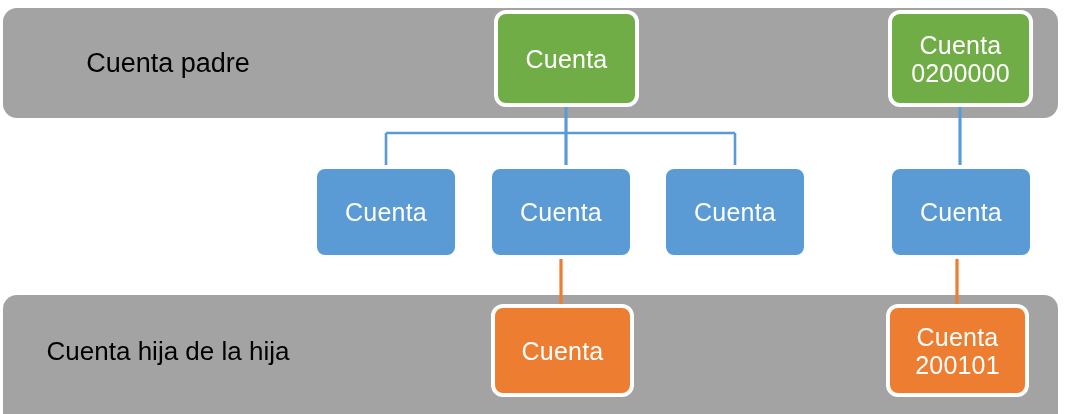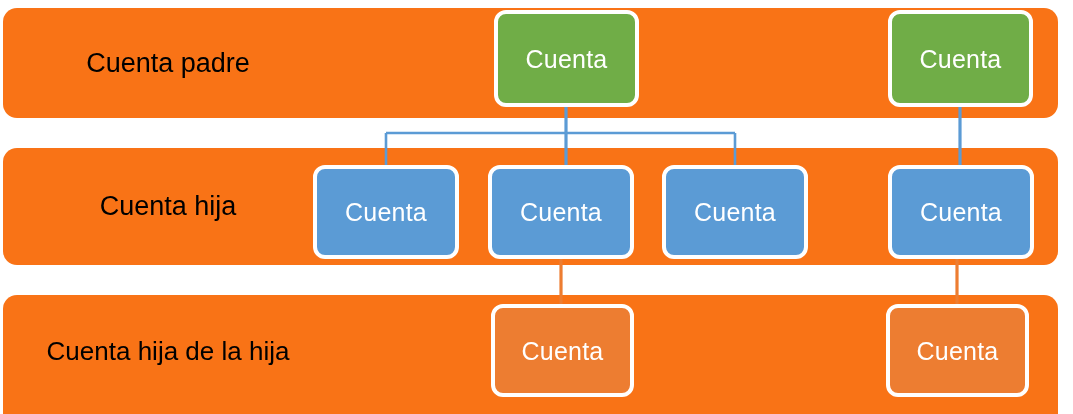--- a/index.html
+++ b/index.html
@@ -18,21 +18,21 @@
     height: 414px;
     background: #FFFFFF;
     overflow: hidden;
   }
 
   
   .band {
     position: absolute;
     left: 3px;
     width: 1055px;
-    background: #f97316;
+    background: #a3a3a3;
     border-radius: 14px;
   }
   .band.row-parent      { top: 8px;   height: 110px; }
   .band.row-child       { top: 148px; height: 117px; }
   .band.row-grandchild  { top: 295px; height: 132px; }
 
   .band-label {
     position: absolute;
     left: 0;
     width: 330px;
@@ -95,23 +95,20 @@
 </style>
 </head>
 <body>
 
 <div id="diagram">
 
   <div class="band row-parent">
     <div class="band-label">Cuenta padre</div>
   </div>
 
-  <div class="band row-child">
-    <div class="band-label">Cuenta hija</div>
-  </div>
 
   <div class="band row-grandchild">
     <div class="band-label">Cuenta hija de la hija</div>
   </div>
 
   <svg id="connectors" viewBox="0 0 1073 414" width="1073" height="414">
 
     <path d="M566,107 L566,133" stroke="#5B9BD5" stroke-width="3.2" fill="none"></path>
 
     <path d="M386,133 L735,133" stroke="#5B9BD5" stroke-width="2.6" fill="none"></path>
@@ -126,20 +123,21 @@
 
     <path d="M957,259 L957,305" stroke="#ED7D31" stroke-width="3.2" fill="none"></path>
   </svg>
 
   <div class="node green p1">
     <span class="n-title">Cuenta</span>
   </div>
 
   <div class="node green p2">
     <span class="n-title">Cuenta</span>
+    <span class="n-code">0200000</span>
   </div>
 
   <div class="node blue c1">
     <span class="n-title">Cuenta</span>
   </div>
 
   <div class="node blue c2">
     <span class="n-title">Cuenta</span>
   </div>
 
@@ -150,15 +148,16 @@
   <div class="node blue c4">
     <span class="n-title">Cuenta</span>
   </div>
 
   <div class="node orange g1">
     <span class="n-title">Cuenta</span>
   </div>
 
   <div class="node orange g2">
     <span class="n-title">Cuenta</span>
+    <span class="n-code">200101</span>
   </div>
 
 </div>
 
 </body></html>

